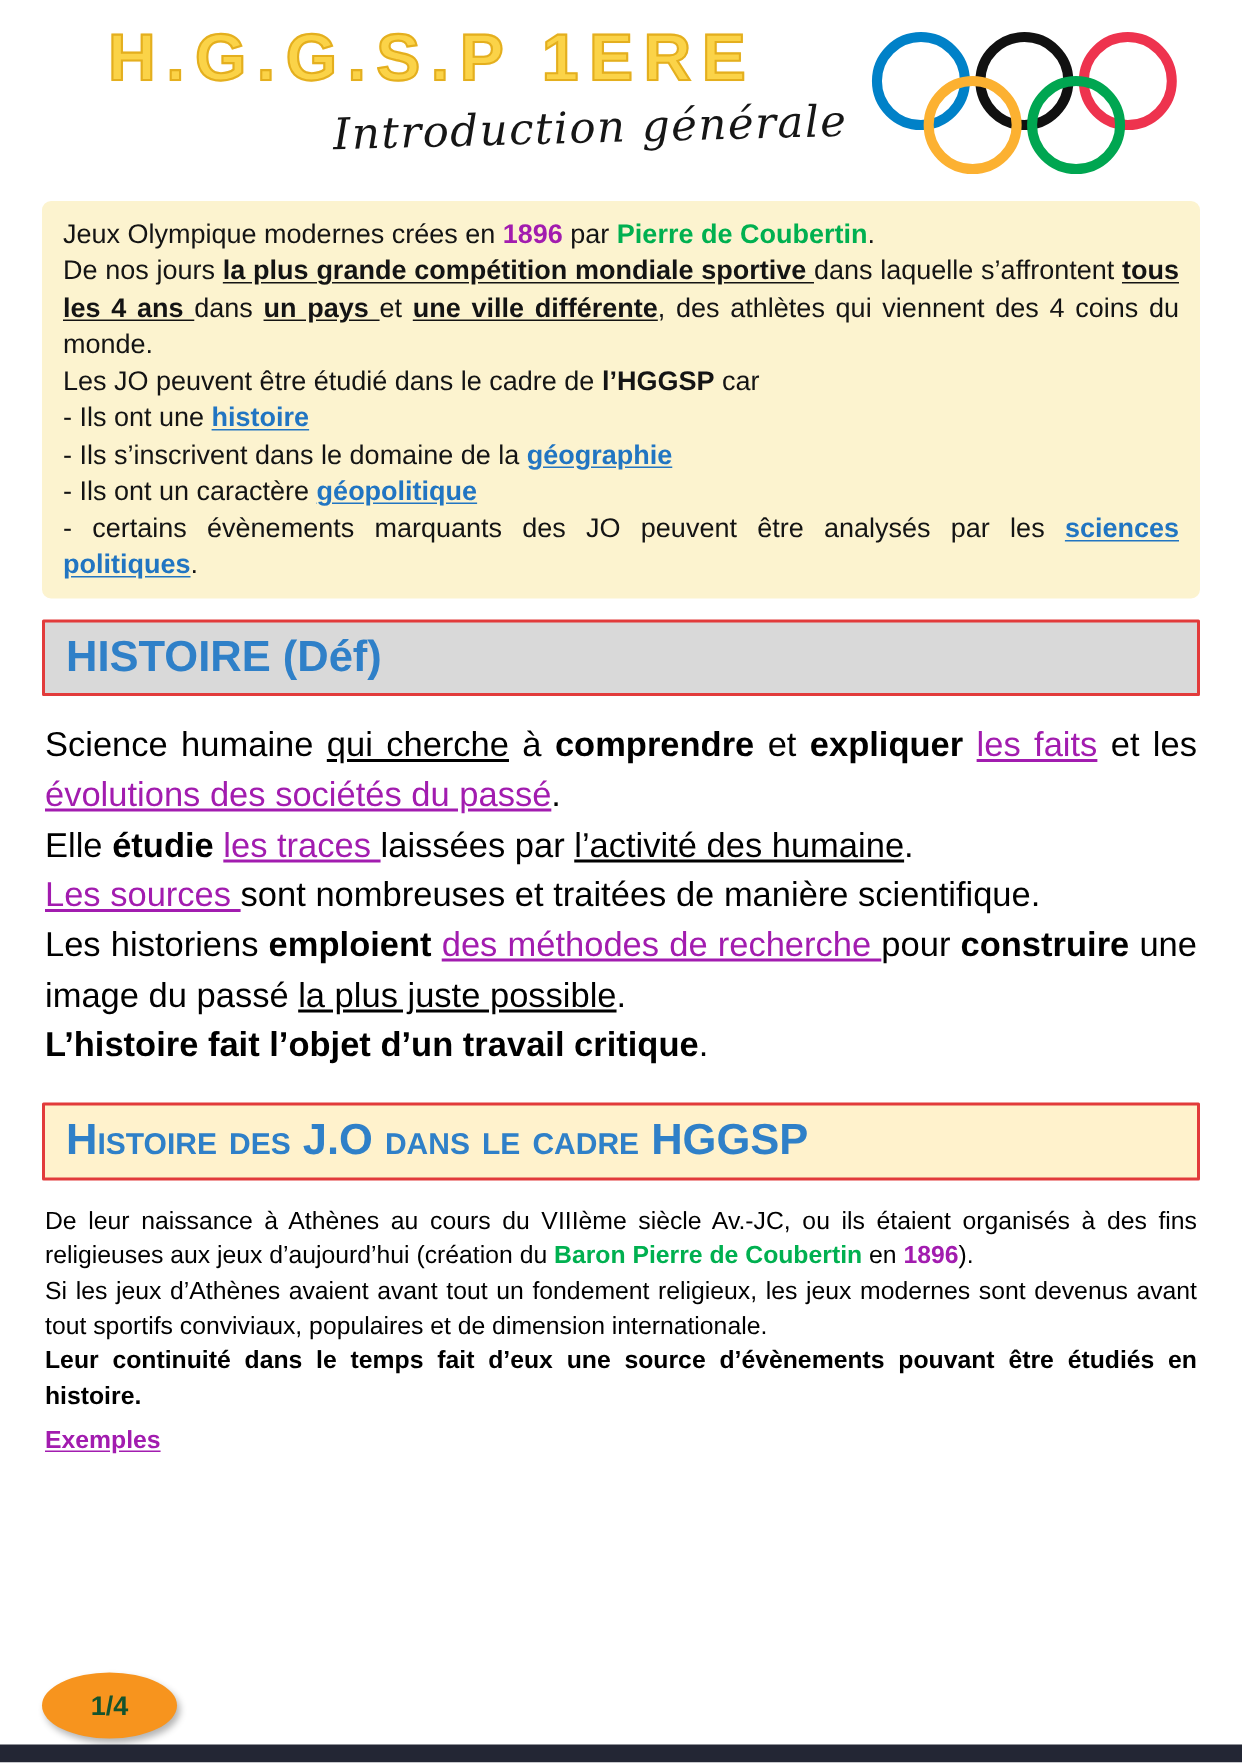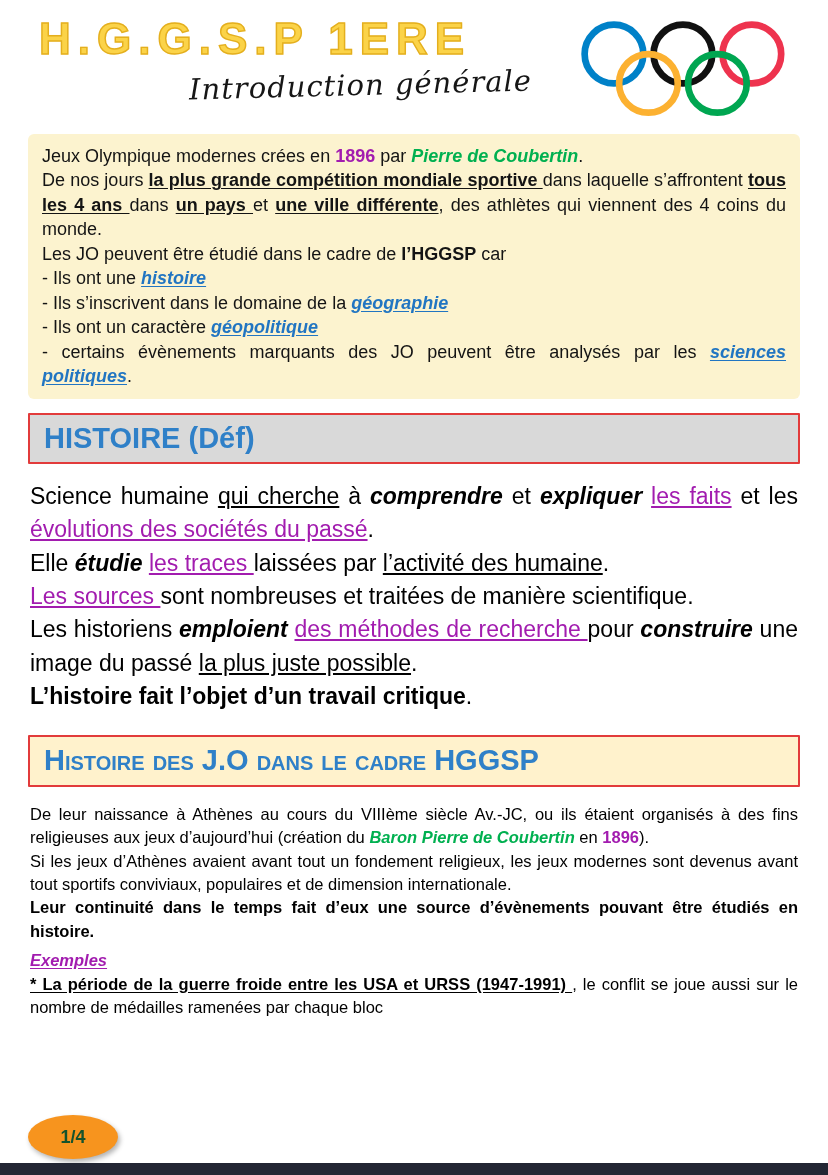--- a/index.html
+++ b/index.html
@@ -1,19 +1,19 @@
 <!DOCTYPE html>
 <html><head>
 <meta charset="utf-8">
 <style>
   *{margin:0;padding:0;box-sizing:border-box}
   body{width:828px;height:1175px;font-family:"Liberation Sans",sans-serif;background:#fff}
   .page{position:relative;width:828px;height:1175px;background:#ffffff;overflow:hidden}
 
-  .header{display:flex;justify-content:space-between;align-items:flex-start;padding:16px 36px 0 39px}
+  .header{display:flex;justify-content:space-between;align-items:flex-start;padding:16px 36px 0 72px}
   .doc-title{font-size:44px;font-weight:800;letter-spacing:7px;color:#FBD348;
     -webkit-text-stroke:1.4px #E4AF1E;text-shadow:0 0 1px #E4AF1E;line-height:1.05;white-space:nowrap}
   .doc-subtitle{font-family:"DejaVu Serif",serif;font-style:italic;font-size:29px;color:#161616;
     margin:6px 0 0 150px;letter-spacing:1px;transform:rotate(-1.5deg);white-space:nowrap}
   .rings{width:212px;height:100px;margin-top:4px;flex:none}
 
   .intro-box{margin:14px 28px 0;background:#FCF3CF;border-radius:6px;padding:10px 14px;
     font-size:18px;line-height:1.36;color:#141414}
   .intro-box p{text-align:justify}
 
@@ -22,21 +22,21 @@
   .heading-grey{background:#D9D9D9}
   .heading-yellow{background:#FFF2CC;font-variant:small-caps;margin-top:22px}
 
   .body-text{margin:16px 30px 0;color:#000}
   .body-text p{text-align:justify}
   .section1-text{font-size:23px;line-height:1.45}
   .section2-text{font-size:16.5px;line-height:1.42}
   .examples-title{margin-top:6px}
 
   .b{font-weight:bold}
-  .i{font-style:italic}
+  .i{}
   .u{text-decoration:underline;text-underline-offset:2px}
   .red{color:#a21caf}
   .green{color:#00B050}
   .blue{color:#2175C2}
 
   .page-badge{position:absolute;left:28px;bottom:16px;width:90px;height:44px;background:#F7941E;
     border-radius:50%;display:flex;align-items:center;justify-content:center;color:#14532d;
     font-weight:bold;font-size:18px;box-shadow:2px 3px 5px rgba(0,0,0,.3)}
   .bottom-edge{position:absolute;left:0;bottom:0;width:100%;height:12px;background:#232634}
 </style>
@@ -79,21 +79,20 @@
     <p><span class="b">L’histoire fait l’objet d’un travail critique</span><span>.</span></p>
   </section>
 
   <h2 class="section-heading heading-yellow">Histoire des J.O dans le cadre HGGSP</h2>
 
   <section class="body-text section2-text">
     <p><span>De leur naissance à Athènes au cours du VIIIème siècle Av.-JC, ou ils étaient organisés à des fins religieuses aux jeux d’aujourd’hui (création du </span><span class="b i green">Baron Pierre de Coubertin</span><span> en </span><span class="b red">1896</span><span>).</span></p>
     <p><span>Si les jeux d’Athènes avaient avant tout un fondement religieux, les jeux modernes sont devenus avant tout sportifs conviviaux, populaires et de dimension internationale.</span></p>
     <p><span class="b">Leur continuité dans le temps fait d’eux une source d’évènements pouvant être étudiés en histoire.</span></p>
     <p class="examples-title"><span class="b i u red">Exemples</span></p>
-    <p><span class="b u">* La période de la guerre froide entre les USA et URSS (1947-1991) </span><span>, le conflit se joue aussi sur le nombre de médailles ramenées par chaque bloc</span></p>
   </section>
 
   <div class="page-badge">
     <span>1/4</span>
   </div>
 
   <div class="bottom-edge"></div>
 
 </div>
 

